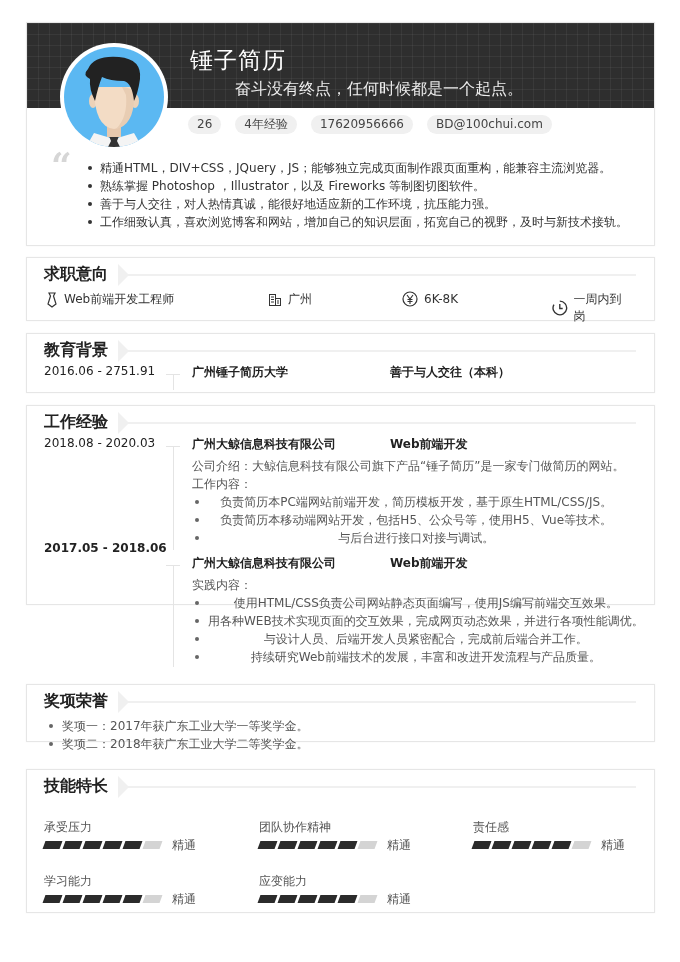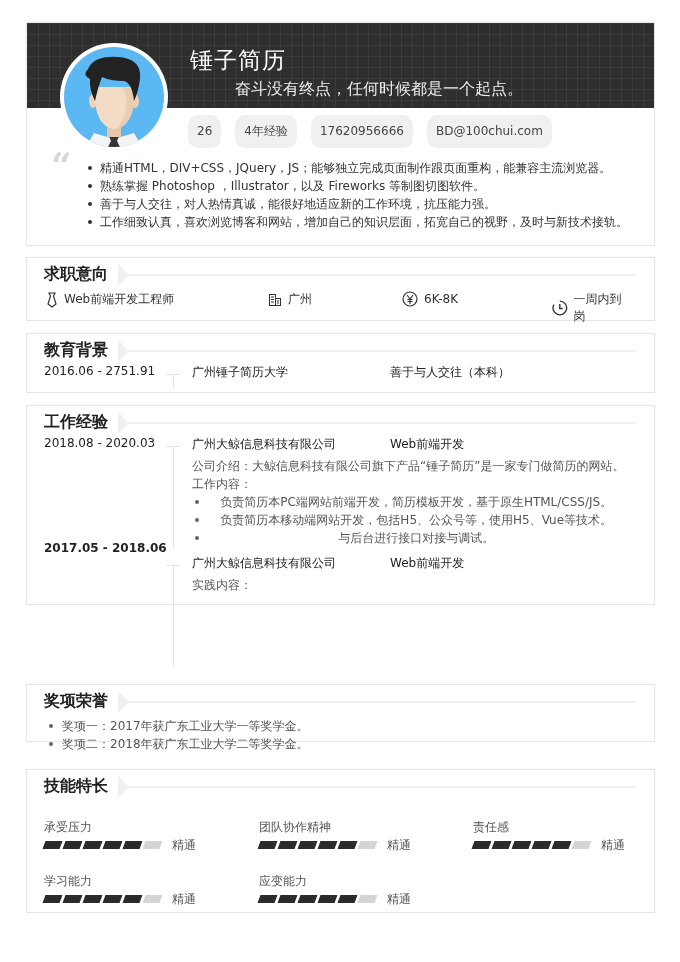--- a/index.html
+++ b/index.html
@@ -14,40 +14,40 @@
     background-color: #2e2e2e;
     background-image:
       linear-gradient(rgba(255,255,255,0.05) 1px, transparent 1px),
       linear-gradient(90deg, rgba(255,255,255,0.05) 1px, transparent 1px);
     background-size: 11px 11px; }
   .name { position: absolute; left: 163px; top: 22px; font-size: 23px; color: #fff; letter-spacing: 1px; }
   .motto { position: absolute; left: 164px; top: 56px; font-size: 16px; color: #eee; margin-left: 44px; }
   .avatar { position: absolute; left: 33px; top: 20px; width: 108px; height: 108px; border-radius: 50%; background: #fff; padding: 4px; }
   .avatar-inner { width: 100%; height: 100%; border-radius: 50%; background: #5bb8f2; overflow: hidden; position: relative; }
   .tags { position: absolute; left: 161px; top: 92px; display: flex; gap: 14px; }
-  .tag { background: #f0f0f0; border-radius: 10px; padding: 9px 9px; font-size: 12px; color: #444; line-height: 15px; }
+  .tag { background: #f0f0f0; border-radius: 10px; padding: 2px 9px; font-size: 12px; color: #444; line-height: 15px; }
   .quote { position: absolute; left: 24px; top: 124px; font-size: 36px; color: #d6d6d6; font-weight: bold; font-family: "DejaVu Serif", serif; line-height: 1; }
   .intro { position: absolute; left: 59px; top: 136px; list-style: none; }
   .intro li { font-size: 12px; color: #333; line-height: 18px; position: relative; padding-left: 14px; }
   .intro li::before { content: ""; position: absolute; left: 2px; top: 7px; width: 4px; height: 4px; border-radius: 50%; background: #333; }
 
   
   .sec-title { position: absolute; left: 17px; top: 6px; font-size: 16px; font-weight: bold; color: #222; }
   .sec-arrow { position: absolute; left: 91px; top: 6px; width: 0; height: 0; border-top: 11px solid transparent; border-bottom: 11px solid transparent; border-left: 11px solid #f0f0f0; }
   .sec-line { position: absolute; left: 96px; right: 18px; top: 16px; height: 2px; background: #f0f0f0; }
 
   
   .intent-card { top: 257px; height: 64px; }
   .intent-row { position: absolute; top: 33px; left: 17px; right: 22px; height: 20px; }
   .intent-item { position: absolute; top: 0; display: flex; align-items: center; gap: 6px; font-size: 12px; color: #333; }
 
   
   .edu-card { top: 333px; height: 60px; }
   .row-date { position: absolute; font-size: 12px; color: #222; }
-  .bold { font-weight: normal; font-size: 12px; color: #222; position: absolute; }
+  .bold { font-weight: bold; font-size: 12px; color: #222; position: absolute; }
   .tl-tick { position: absolute; width: 14px; height: 1px; background: #e4e4e4; }
   .tl-line { position: absolute; width: 1px; background: #e4e4e4; }
 
   
   .work-card { top: 405px; height: 200px; }
   .work-body { position: absolute; left: 165px; font-size: 12px; color: #555; }
   .work-body p { line-height: 18px; }
   .work-body ul { list-style: none; text-align: center; }
   .work-body li { line-height: 18px; padding-left: 16px; position: relative; }
   .work-body li::before { content: ""; position: absolute; left: 3px; top: 7px; width: 4px; height: 4px; border-radius: 50%; background: #666; }
@@ -175,20 +175,26 @@
     </ul>
   </div>
 
   <div class="row-date" style="left:17px; top:135px;font-weight:bold;">2017.05 - 2018.06</div>
   <div class="tl-tick" style="left:139px; top:159px;"></div>
   <div class="tl-line" style="left:146px; top:159px; height:102px;"></div>
   <div class="bold" style="left:165px; top:149px;">广州大鲸信息科技有限公司</div>
   <div class="bold" style="left:363px; top:149px;">Web前端开发</div>
   <div class="work-body" style="top:170px;">
     <p>实践内容：</p>
+    <ul>
+      <li>使用HTML/CSS负责公司网站静态页面编写，使用JS编写前端交互效果。</li>
+      <li>用各种WEB技术实现页面的交互效果，完成网页动态效果，并进行各项性能调优。</li>
+      <li>与设计人员、后端开发人员紧密配合，完成前后端合并工作。</li>
+      <li>持续研究Web前端技术的发展，丰富和改进开发流程与产品质量。</li>
+    </ul>
   </div>
 </div>
 
 <div class="card award-card">
   <div class="sec-line"></div>
   <div class="sec-arrow"></div>
   <div class="sec-title">奖项荣誉</div>
   <ul class="award-list">
     <li>奖项一：2017年获广东工业大学一等奖学金。</li>
     <li>奖项二：2018年获广东工业大学二等奖学金。</li>

